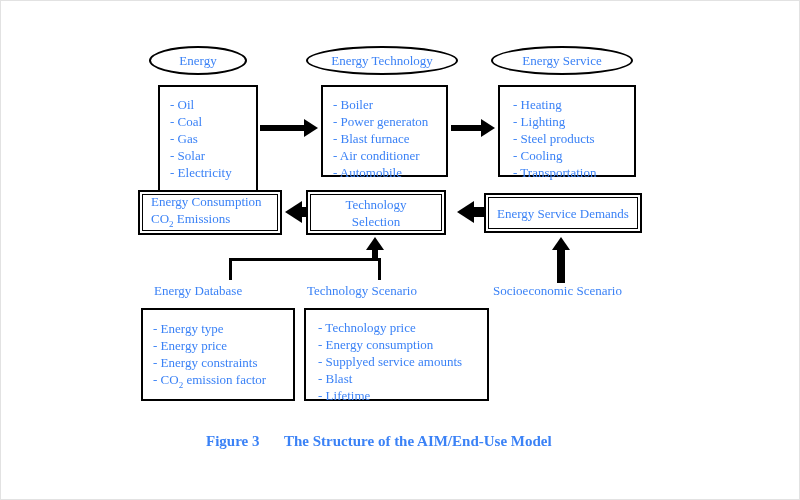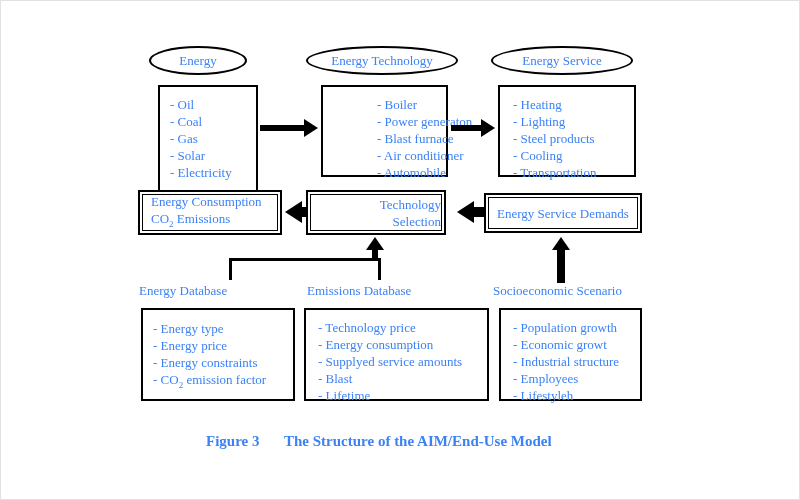--- a/index.html
+++ b/index.html
@@ -146,21 +146,21 @@
   <div class="box" style="left:157px; top:84px; width:100px; height:114px;">
     <ul style="margin:9px 0 0 10px;">
       <li>- Oil</li>
       <li>- Coal</li>
       <li>- Gas</li>
       <li>- Solar</li>
       <li>- Electricity</li>
     </ul>
   </div>
 
-  <div class="box" style="left:320px; top:84px; width:127px; height:92px;padding-left:44px;">
+  <div class="box" style="left:320px; top:84px; width:127px; height:92px;">
     <ul style="margin:9px 0 0 10px;">
       <li>- Boiler</li>
       <li>- Power generaton</li>
       <li>- Blast furnace</li>
       <li>- Air conditioner</li>
       <li>- Automobile</li>
     </ul>
   </div>
 
   <div class="box" style="left:497px; top:84px; width:138px; height:92px;">
@@ -182,21 +182,21 @@
   <div class="dbox" style="left:137px; top:189px; width:144px; height:45px;">
     <div class="inner" style="padding-left:8px;">
       <div class="line">Energy Consumption</div>
       <div class="line">
         <span>CO</span><sub>2</sub><span> Emissions</span>
       </div>
     </div>
   </div>
 
   <div class="dbox" style="left:305px; top:189px; width:140px; height:45px;">
-    <div class="inner" style="align-items:flex-end;">
+    <div class="inner" style="align-items:center;">
       <div class="line">Technology</div>
       <div class="line">Selection</div>
     </div>
   </div>
 
   <div class="dbox" style="left:483px; top:192px; width:158px; height:40px;">
     <div class="inner" style="align-items:center;">
       <div class="line">Energy Service Demands</div>
     </div>
   </div>
@@ -209,22 +209,22 @@
 
   <div class="hline" style="left:228px; top:257px; width:152px; height:3px;"></div>
   <div class="vline" style="left:228px; top:257px; width:3px; height:22px;"></div>
   <div class="vline" style="left:377px; top:257px; width:3px; height:22px;"></div>
   <div class="vline" style="left:371px; top:246px; width:6px; height:14px;"></div>
   <div class="tri tri-up" style="left:365px; top:236px;"></div>
 
   <div class="vline" style="left:556px; top:248px; width:8px; height:34px;"></div>
   <div class="tri tri-up" style="left:551px; top:236px;"></div>
 
-  <div class="label" style="left:138px; top:282px;text-align:right;">Energy Database</div>
-  <div class="label" style="left:306px; top:282px;">Emissions Database</div>
+  <div class="label" style="left:153px; top:282px;text-align:right;">Energy Database</div>
+  <div class="label" style="left:306px; top:282px;">Technology Scenario</div>
   <div class="label" style="left:492px; top:282px;">Socioeconomic Scenario</div>
 
   <div class="box" style="left:140px; top:307px; width:154px; height:93px;">
     <ul style="margin:10px 0 0 10px;">
       <li>- Energy type</li>
       <li>- Energy price</li>
       <li>- Energy constraints</li>
       <li><span>- CO</span><sub>2</sub><span> emission factor</span></li>
     </ul>
   </div>
@@ -232,26 +232,17 @@
   <div class="box" style="left:303px; top:307px; width:185px; height:93px;">
     <ul style="margin:9px 0 0 12px;">
       <li>- Technology price</li>
       <li>- Energy consumption</li>
       <li>- Supplyed service amounts</li>
       <li>- Blast</li>
       <li>- Lifetime</li>
     </ul>
   </div>
 
-  <div class="box" style="left:498px; top:307px; width:143px; height:93px;">
-    <ul style="margin:9px 0 0 12px;">
-      <li>- Population growth</li>
-      <li>- Economic growt</li>
-      <li>- Industrial structure</li>
-      <li>- Employees</li>
-      <li>- Lifestyleh</li>
-    </ul>
-  </div>
 
   <div class="caption" style="left:205px; top:432px;">Figure 3</div>
   <div class="caption" style="left:283px; top:432px;">The Structure of the AIM/End-Use Model</div>
 
 </div>
 
 </body></html>

